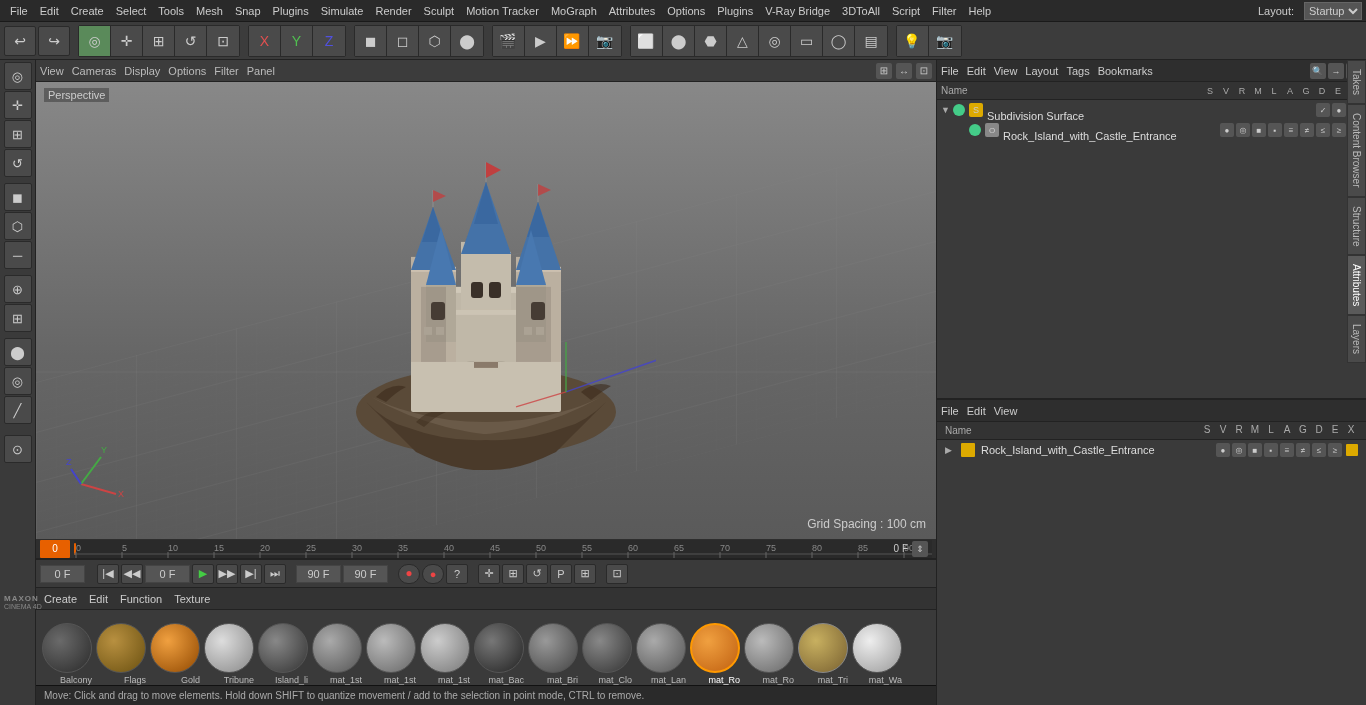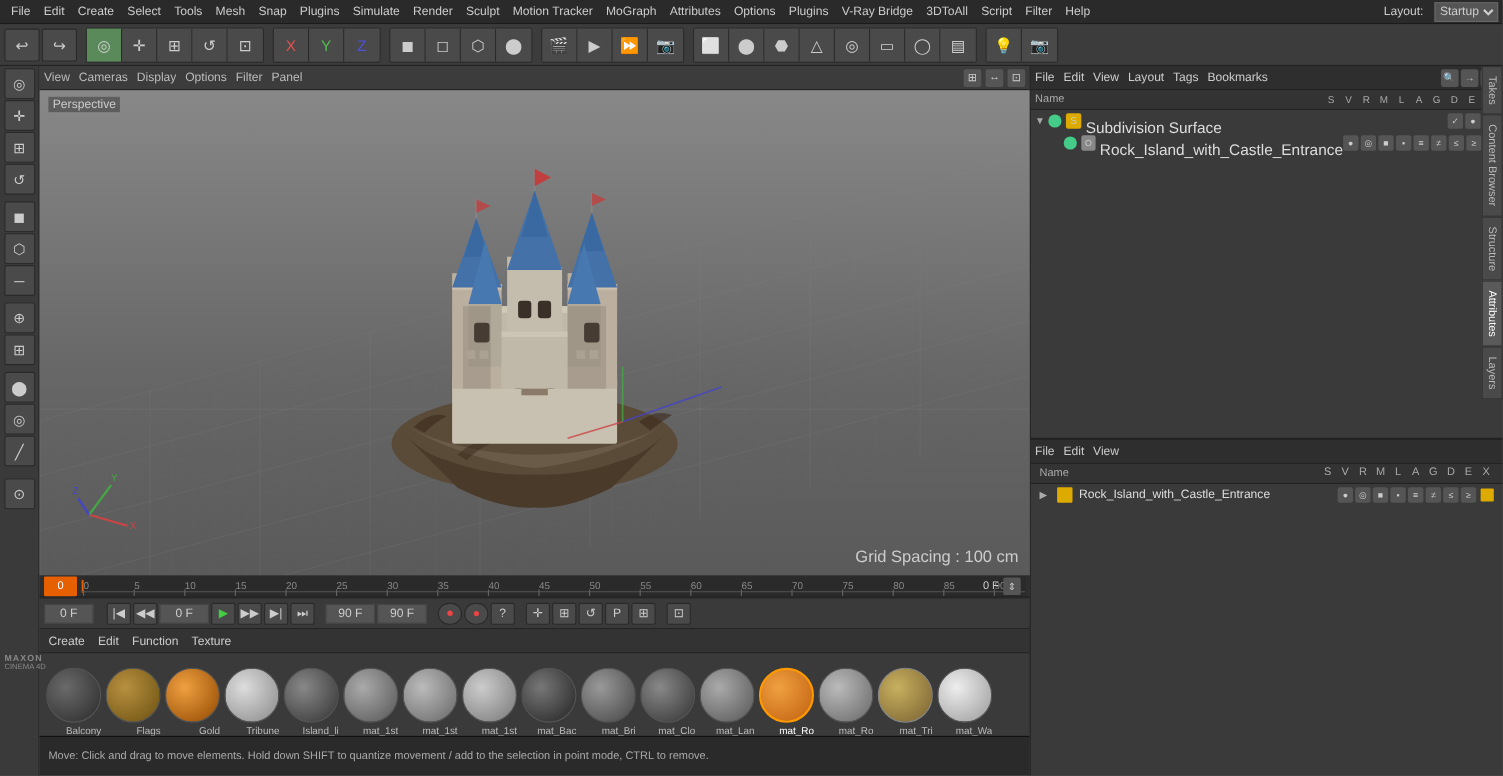--- a/index.html
+++ b/index.html
@@ -37,21 +37,21 @@
     #viewport-canvas { flex: 1; position: relative; overflow: hidden; background: #646464; }
     #perspective-label { position: absolute; top: 6px; left: 8px; color: #ccc; font-size: 11px; background: rgba(0,0,0,0.3); padding: 1px 4px; }
 
     
     .grid-svg { position: absolute; top: 0; left: 0; width: 100%; height: 100%; }
 
     
     #castle-container { position: absolute; top: 50%; left: 50%; transform: translate(-50%, -55%); }
 
     
-    #grid-spacing { position: absolute; bottom: 8px; right: 10px; color: #ccc; font-size: 15px; }
+    #grid-spacing { position: absolute; bottom: 8px; right: 10px; color: #ccc; font-size: 12px; }
 
     
     #axes { position: absolute; bottom: 40px; left: 30px; width: 60px; height: 60px; }
     #timeline-ruler { height: 20px; background: #2e2e2e; display: flex; align-items: center; padding: 0 4px; border-bottom: 1px solid #222; position: relative; }
     #frame-indicator { position: absolute; right: 8px; display: flex; align-items: center; gap: 4px; }
 
     #timeline-controls { height: 28px; background: #3a3a3a; display: flex; align-items: center; padding: 0 4px; gap: 2px; border-top: 1px solid #222; }
     .tc-input { width: 50px; background: #555; border: 1px solid #444; color: #ccc; text-align: center; font-size: 11px; height: 18px; }
     .tc-btn { width: 22px; height: 20px; background: #4a4a4a; border: 1px solid #2a2a2a; border-radius: 2px; display: flex; align-items: center; justify-content: center; cursor: pointer; font-size: 11px; color: #ccc; }
     .tc-sep { width: 6px; }
@@ -61,40 +61,40 @@
     #materials-panel { background: #3a3a3a; border-top: 1px solid #222; }
     #materials-header { display: flex; align-items: center; height: 22px; background: #333; border-bottom: 1px solid #222; padding: 0 8px; gap: 12px; }
     #materials-header span { cursor: pointer; color: #ccc; font-size: 11px; }
     #materials-list { display: flex; height: 75px; align-items: flex-end; padding: 4px 4px 0; gap: 2px; overflow-x: auto; background: #3a3a3a; }
     .mat-item { display: flex; flex-direction: column; align-items: flex-end; cursor: pointer; min-width: 52px; }
     .mat-sphere { width: 50px; height: 50px; border-radius: 50%; border: 1px solid #555; }
     .mat-name { font-size: 9px; color: #bbb; margin-top: 2px; text-align: center; max-width: 52px; overflow: hidden; text-overflow: ellipsis; white-space: nowrap; }
     .mat-selected { border: 2px solid #f90; }
 
     
-    #status-bar { height: 36px; background: #2a2a2a; display: flex; align-items: center; padding: 0 8px; border-top: 1px solid #111; }
+    #status-bar { height: 20px; background: #2a2a2a; display: flex; align-items: center; padding: 0 8px; border-top: 1px solid #111; }
 
     
     #right-panel { width: 430px; background: #3a3a3a; border-left: 1px solid #222; display: flex; flex-direction: column; flex-shrink: 0; }
 
     
     #objects-panel { flex: 0 0 340px; display: flex; flex-direction: column; border-bottom: 2px solid #222; }
     #objects-toolbar { display: flex; align-items: center; height: 22px; background: #2e2e2e; border-bottom: 1px solid #222; padding: 0 4px; gap: 8px; }
     #objects-toolbar span { cursor: pointer; color: #ccc; font-size: 11px; }
     .obj-icons { margin-left: auto; display: flex; gap: 2px; }
     .obj-icon { width: 16px; height: 16px; background: #555; border-radius: 2px; display: flex; align-items: center; justify-content: center; font-size: 9px; cursor: pointer; }
 
     #objects-col-headers { display: flex; align-items: center; height: 18px; background: #333; border-bottom: 1px solid #222; padding: 0 4px; }
     #objects-col-headers .col-name { flex: 1; color: #aaa; font-size: 10px; }
     #objects-col-headers .col-icon { width: 16px; text-align: center; color: #aaa; font-size: 9px; }
 
     .obj-row { display: flex; align-items: center; height: 20px; padding: 0 4px; cursor: pointer; }
     .obj-expand { width: 12px; font-size: 9px; color: #aaa; }
     .obj-color-dot { width: 12px; height: 12px; border-radius: 50%; margin-right: 4px; flex-shrink: 0; }
-    .obj-name { flex: 1; color: #ddd; font-size: 14px; margin-top: 11px; }
+    .obj-name { flex: 1; color: #ddd; font-size: 11px; margin-top: 11px; }
     .obj-ico { width: 14px; height: 14px; background: #555; border-radius: 2px; display: flex; align-items: center; justify-content: center; font-size: 8px; }
     .obj-color-sq { width: 12px; height: 12px; border-radius: 1px; }
 
     
     #attrs-panel { flex: 1; display: flex; flex-direction: column; }
     #attrs-toolbar { display: flex; align-items: center; height: 22px; background: #2e2e2e; border-bottom: 1px solid #222; padding: 0 4px; gap: 8px; }
     #attrs-toolbar span { cursor: pointer; color: #ccc; font-size: 11px; }
 
     #attrs-col-headers { display: flex; align-items: center; height: 18px; background: #333; border-bottom: 1px solid #222; padding: 0 8px; gap: 8px; }
     #attrs-col-headers span { color: #aaa; font-size: 10px; }

